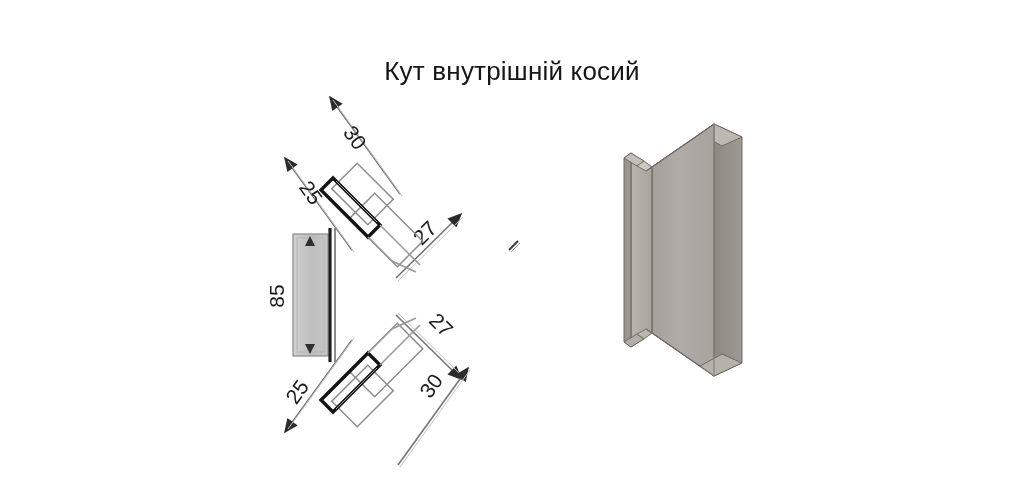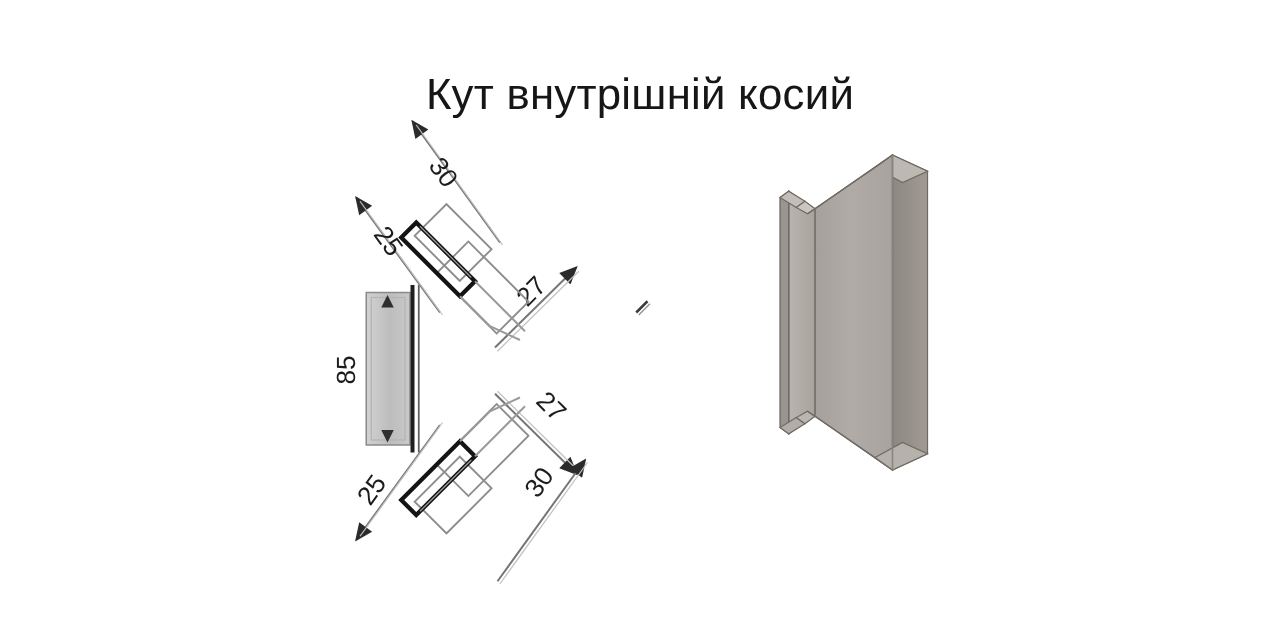--- a/index.html
+++ b/index.html
@@ -20,21 +20,21 @@
     height: 500px;
     background: #ffffff;
   }
   #drawing-title {
     position: absolute;
     left: 0;
     top: 56px;
     width: 1024px;
     text-align: center;
     font-family: "Liberation Sans", sans-serif;
-    font-size: 35px;
+    font-size: 26px;
     font-weight: 400;
     color: #161616;
     letter-spacing: 0.2px;
     white-space: nowrap;
     user-select: none;
   }
   #figure-svg {
     position: absolute;
     left: 0;
     top: 0;

